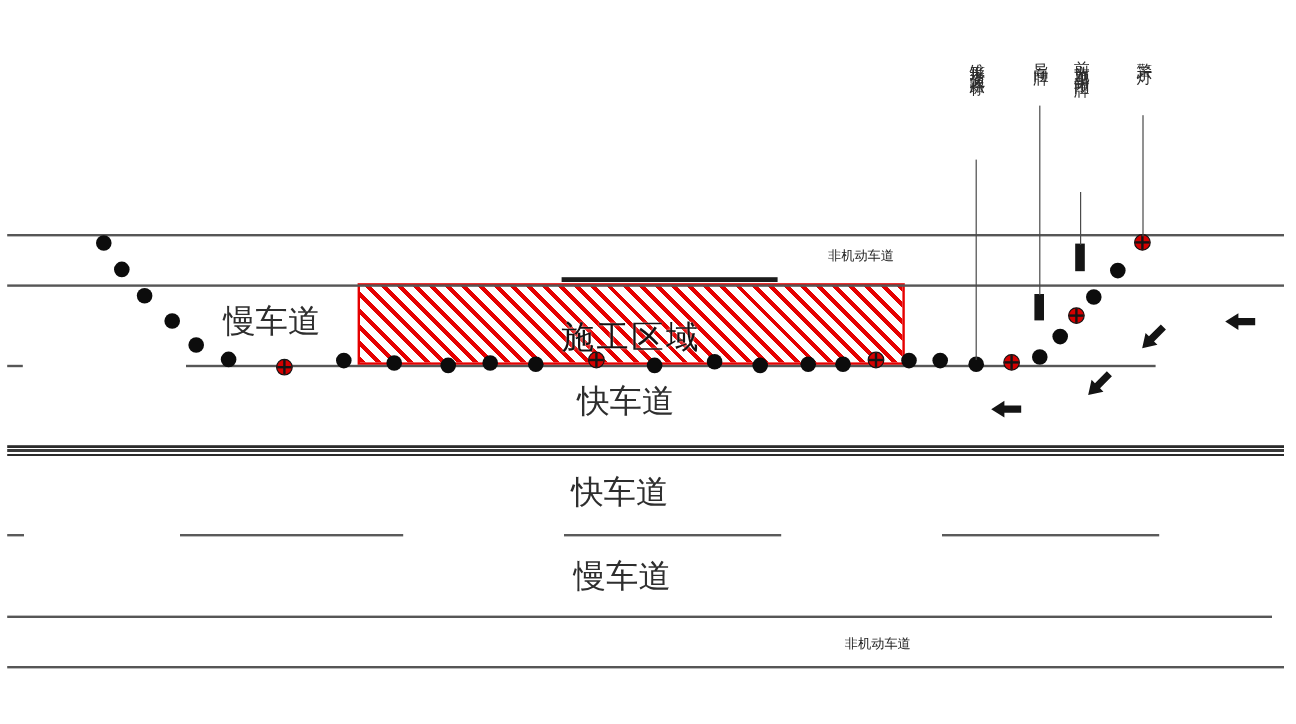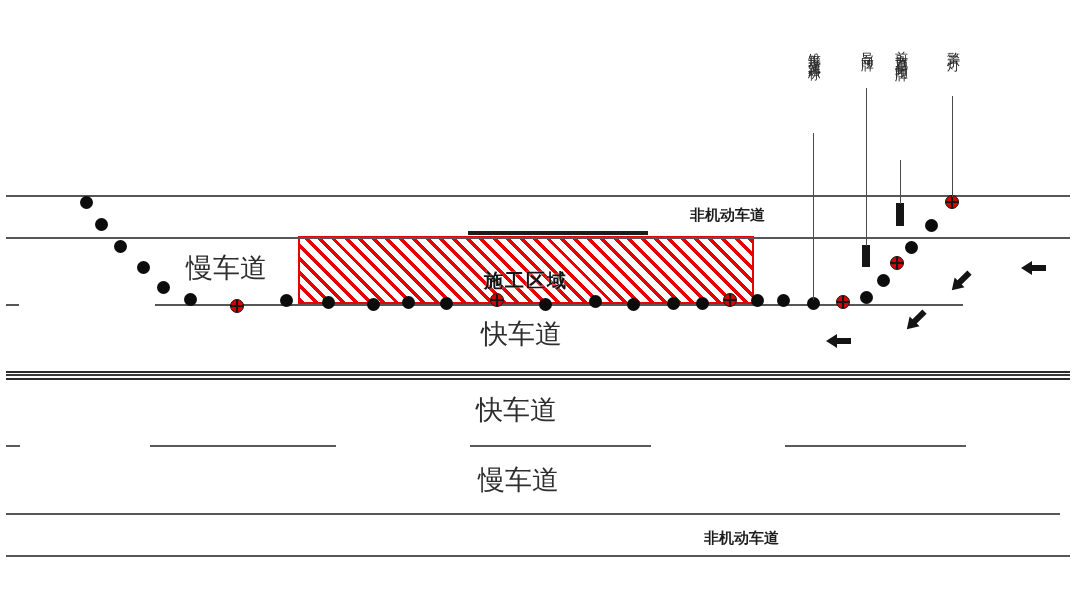--- a/index.html
+++ b/index.html
@@ -14,27 +14,27 @@
     background:linear-gradient(to bottom,#2b2b2b 0 2px,#ffffff 2px 3.5px,#3a3a3a 3.5px 5.5px,#ffffff 5.5px 7px,#2b2b2b 7px 9px);
   }
   .czone{
     position:absolute;
     border:2px solid #e60000;
     background:repeating-linear-gradient(45deg,#e60000 0 3.5px,#ffffff 3.5px 9.5px);
     display:flex;align-items:center;justify-content:center;
     box-sizing:border-box;
   }
   .czone-label{
-    font-size:19px;font-weight:bold;color:#141414;letter-spacing:2px;
+    font-size:27px;font-weight:normal;color:#141414;letter-spacing:2px;
     text-shadow:0 0 2px rgba(255,255,255,0.9);
     margin-top:21px;
   }
   .barrier{position:absolute;background:#1c1c1c;}
   .lane-label{position:absolute;color:#2e2e2e;font-size:27px;white-space:nowrap;}
-  .lane-label-small{position:absolute;color:#1d1d1d;font-size:15px;font-weight:bold;white-space:nowrap;}
+  .lane-label-small{position:absolute;color:#1d1d1d;font-size:11px;font-weight:normal;white-space:nowrap;}
   .cone{position:absolute;width:13px;height:13px;border-radius:50%;background:#0c0c0c;}
   .wlight{position:absolute;width:12px;height:12px;border-radius:50%;background:#d40000;border:1.5px solid #141414;}
   .wlight::before{content:"";position:absolute;top:0;bottom:0;left:50%;width:2px;margin-left:-1px;background:#141414;}
   .wlight::after{content:"";position:absolute;left:0;right:0;top:50%;height:2px;margin-top:-1px;background:#141414;}
   .sign{position:absolute;background:#151515;}
   .callout-label{
     position:absolute;writing-mode:vertical-rl;text-orientation:upright;
     font-size:13px;letter-spacing:3px;color:#2a2a2a;white-space:nowrap;
   }
   .callout-line{position:absolute;width:1px;background:#4a4a4a;}

